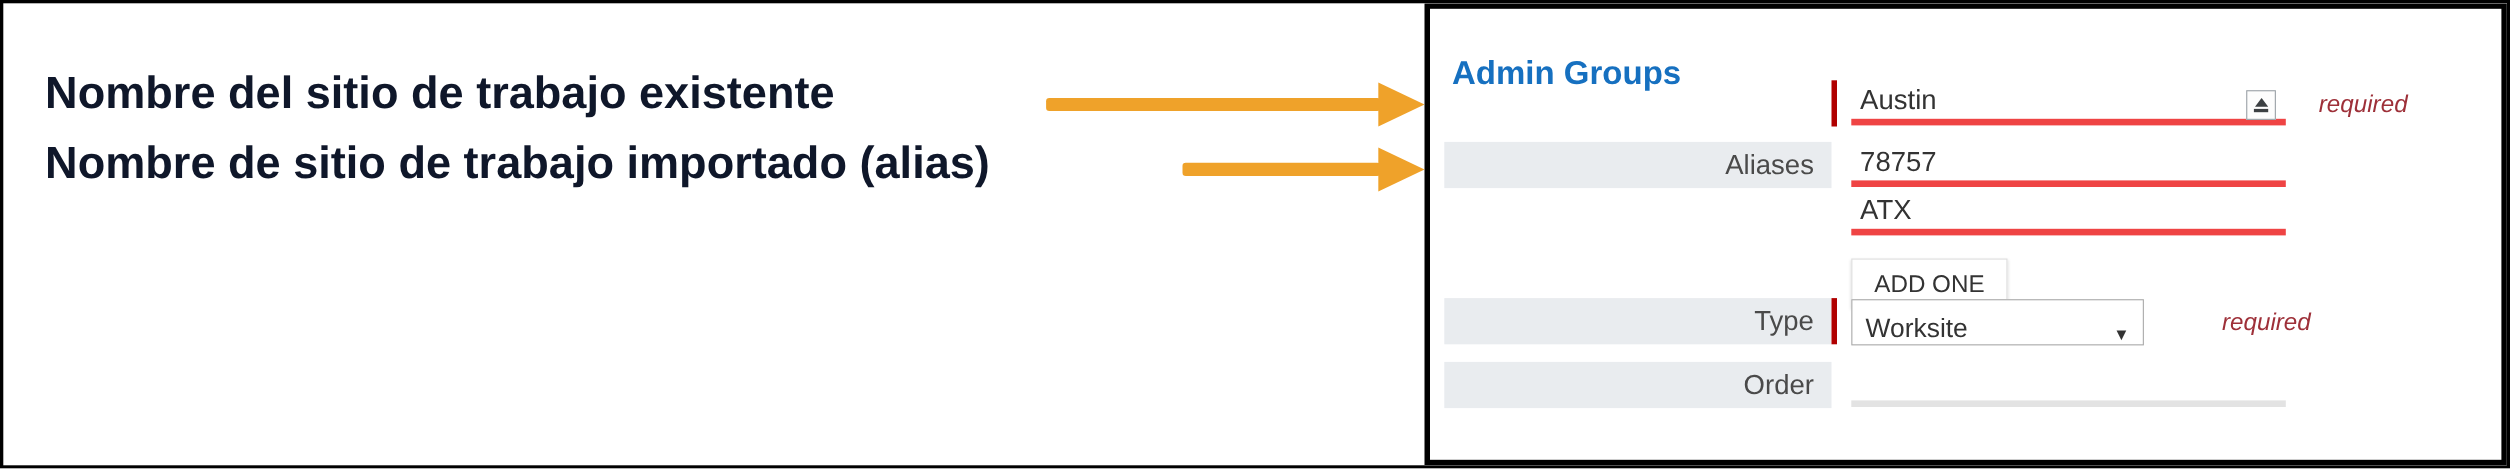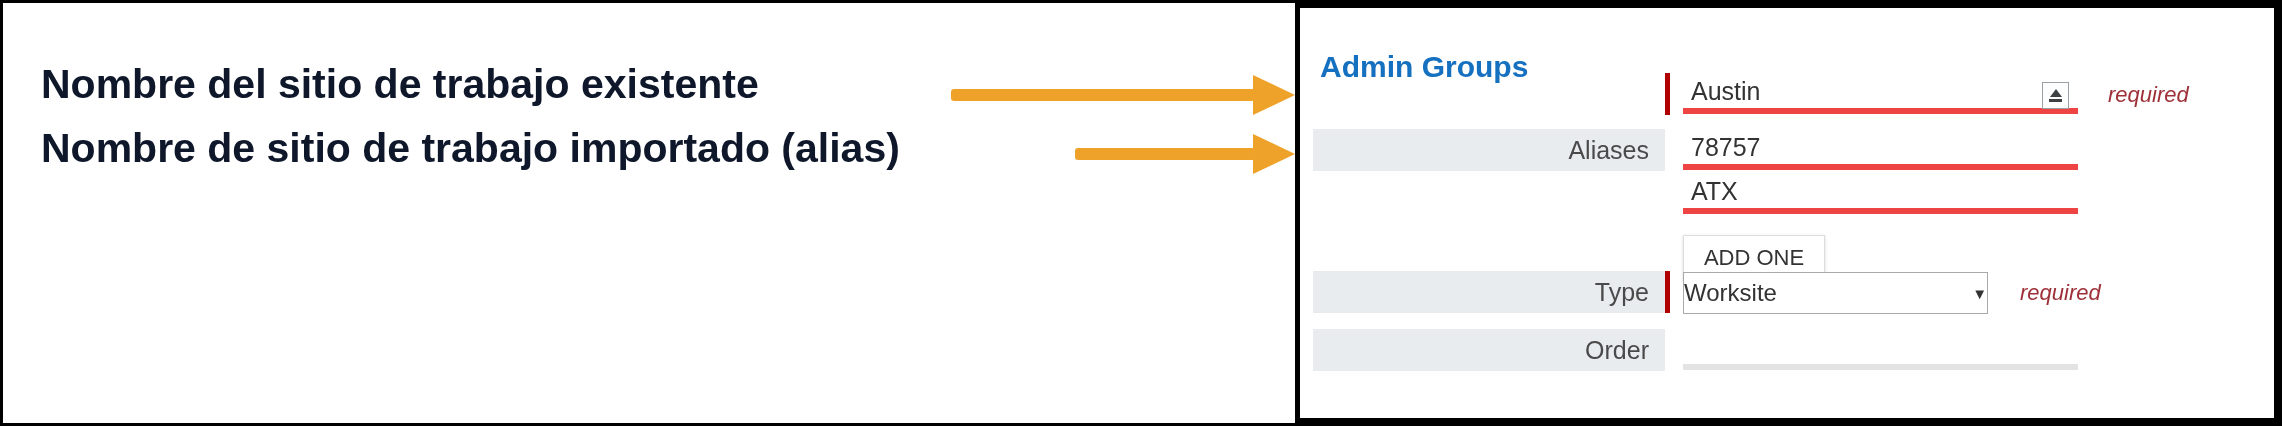--- a/index.html
+++ b/index.html
@@ -145,26 +145,26 @@
     font-family:inherit;
     font-size:22px;
     color:#333333;
     cursor:pointer;
     margin-top:16px;
   }
 
   .select-box {
     position:absolute;
     left:383px; top:264px;
-    width:305px; height:42px;
+    width:266px; height:42px;
     box-sizing:border-box;
     border:1px solid #a9a9a9;
     background:#ffffff;
-    display:flex; align-items:center;
-    padding:0 0;
+    display:flex; align-items:flex-end;
+    padding:0 12px;
     font-size:24px;
     color:#333333;
     cursor:pointer;
   }
   .select-box .chev {
     margin-left:auto;
     font-size:15px;
     color:#333333;
   }
 </style>

